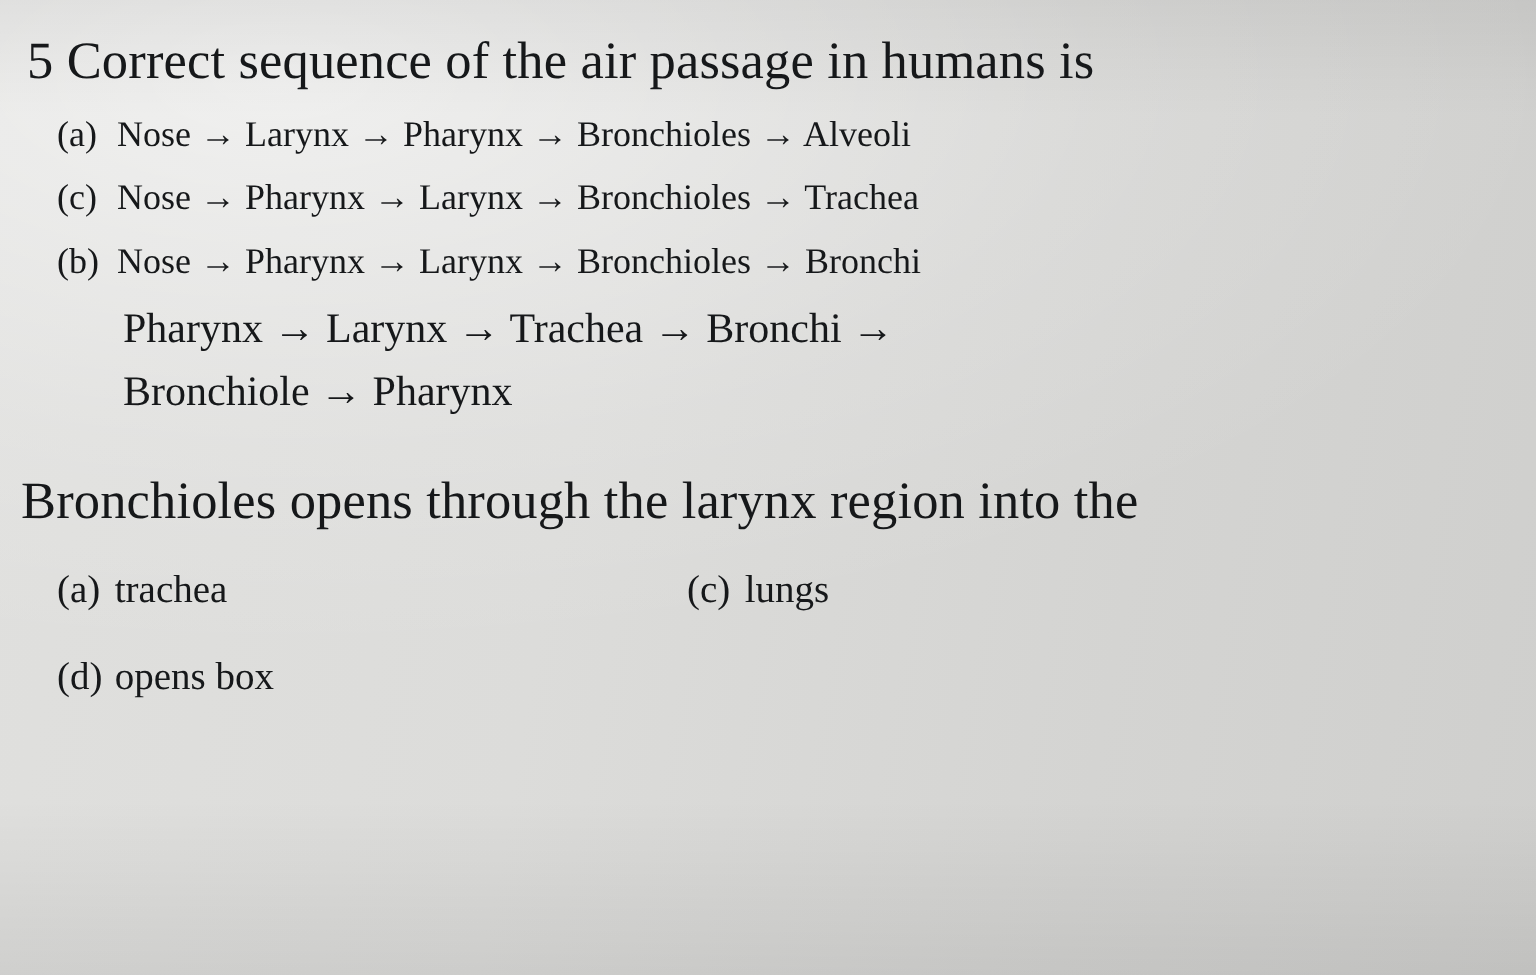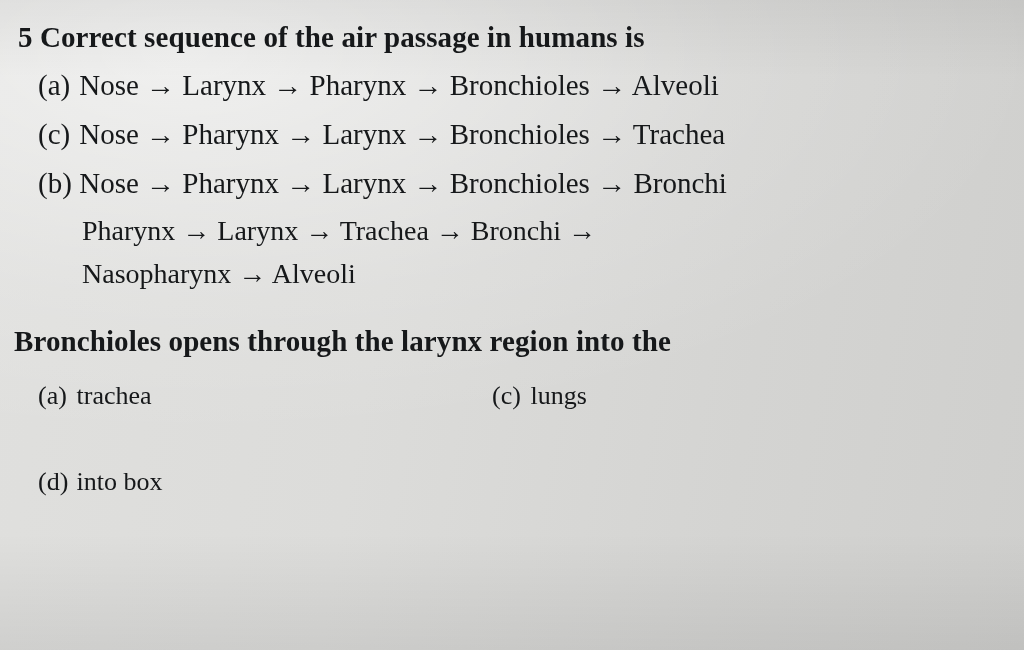--- a/index.html
+++ b/index.html
@@ -31,37 +31,36 @@
       linear-gradient(180deg, rgba(0,0,0,0.05) 0%, rgba(0,0,0,0) 12%),
       linear-gradient(0deg, rgba(0,0,0,0.07) 0%, rgba(0,0,0,0) 18%);
     pointer-events: none;
   }
   .content {
     position: relative;
     padding: 10px 30px 0 12px;
   }
 
   .q-line {
-    font-size: 29px;
+    font-size: 35px;
     line-height: 1.32;
     letter-spacing: 0.1px;
     white-space: nowrap;
-    font-weight: bold;
   }
   .q1 {
     margin: 8px 0 6px 0;
     padding-left: 6px;
   }
   .q2 {
     margin: 30px 0 4px 0;
     padding-left: 2px;
   }
 
   .opt {
-    font-size: 29px;
+    font-size: 24px;
     line-height: 1.30;
     margin: 11px 0 11px 0;
     padding-left: 26px;
     white-space: nowrap;
   }
   .opt .lbl {
     display: inline-block;
     min-width: 34px;
   }
   .opt-cont {
@@ -71,21 +70,20 @@
     padding-left: 70px;
     white-space: nowrap;
   }
 
   .grid2 {
     display: grid;
     grid-template-columns: 420px 1fr;
     row-gap: 6px;
     margin-top: 10px;
     padding-left: 12px;
-    gap: 34px;
   }
   .grid2 .opt {
     margin: 9px 0;
     padding-left: 14px;
     font-size: 26px;
   }
   .grid2 .opt .lbl {
     min-width: 32px;
   }
 </style>
@@ -110,35 +108,35 @@
     <span class="lbl">(c)</span>
     <span>Nose → Pharynx → Larynx → Bronchioles → Trachea</span>
   </div>
 
   <div class="opt">
     <span class="lbl">(b)</span>
     <span>Nose → Pharynx → Larynx → Bronchioles → Bronchi</span>
   </div>
 
   <div class="opt-cont">Pharynx → Larynx → Trachea → Bronchi →</div>
-  <div class="opt-cont">Nasopharynx → Alveoli</div>
+  <div class="opt-cont">Bronchiole → Pharynx</div>
 
   <div class="q-line q2">
     <span></span>
     <span>Bronchioles opens through the larynx region into the</span>
   </div>
 
   <div class="grid2">
     <div class="opt">
       <span class="lbl">(a)</span>
       <span>trachea</span>
     </div>
     <div class="opt">
       <span class="lbl">(c)</span>
       <span>lungs</span>
     </div>
     <div class="opt">
       <span class="lbl">(d)</span>
-      <span>into box</span>
+      <span>opens box</span>
     </div>
   </div>
 
 </div>
 
 </body></html>

